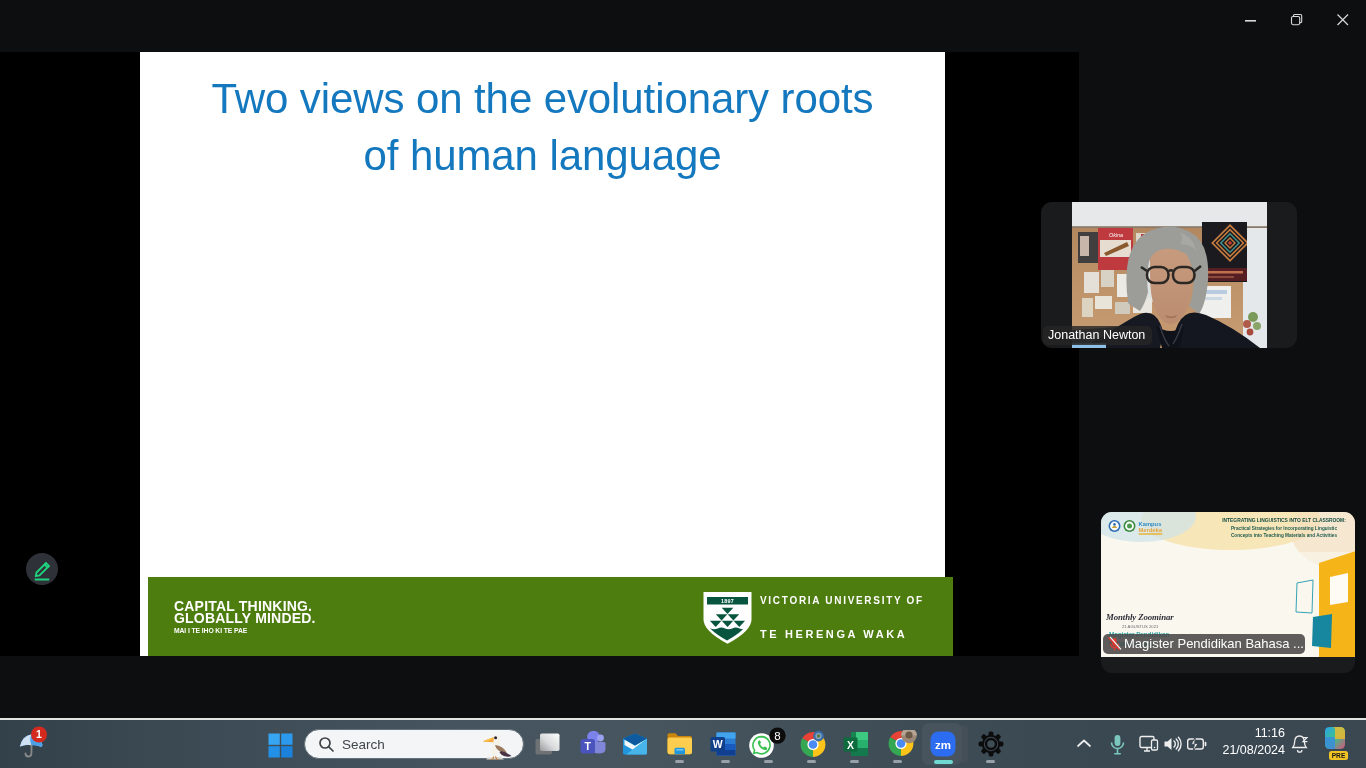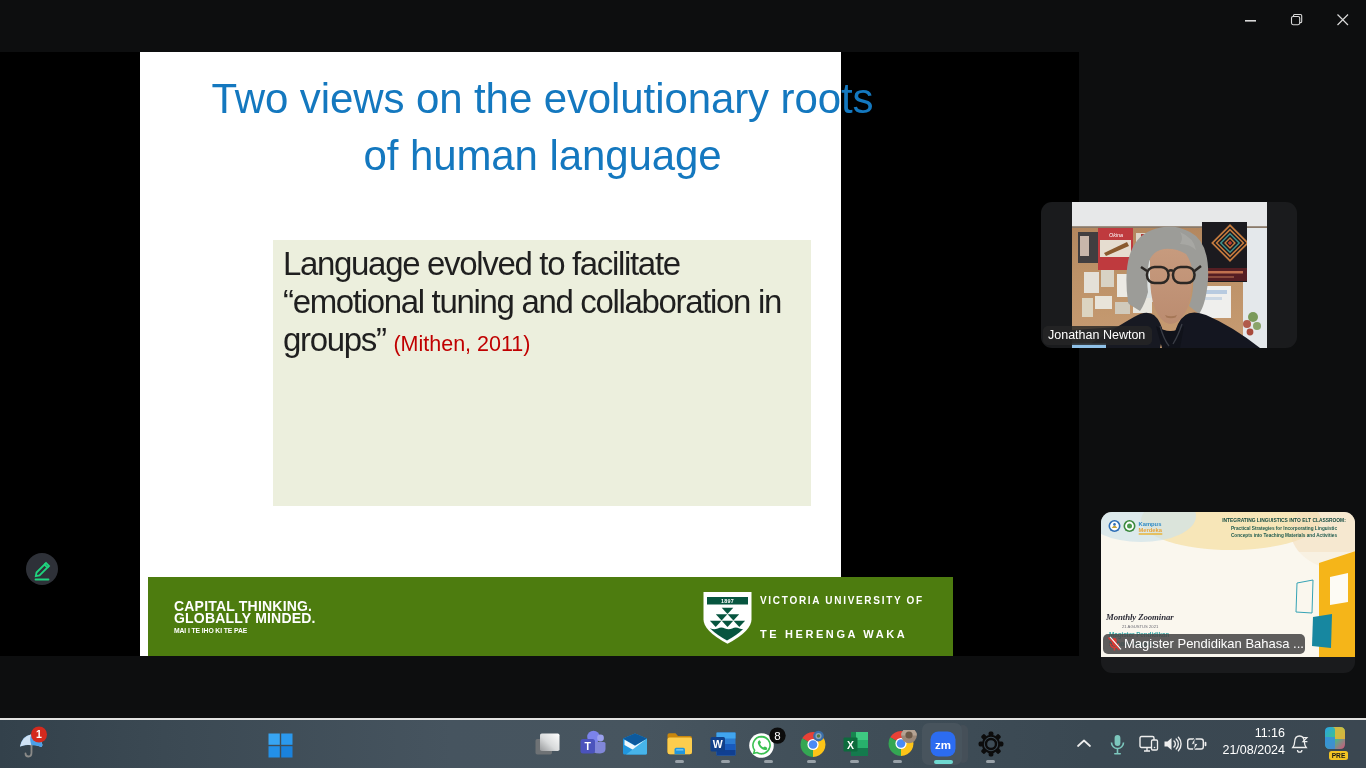--- a/index.html
+++ b/index.html
@@ -5,21 +5,21 @@
   * { margin:0; padding:0; box-sizing:border-box; }
   html,body { width:1366px; height:768px; overflow:hidden; background:#0c0d0e; }
   body { font-family:"Liberation Sans", sans-serif; position:relative; }
   .abs { position:absolute; }
 
   
   #zoombg { left:0; top:0; width:1366px; height:718px; background:#0d0e0f; }
 
   
   #share { left:0; top:52px; width:1079px; height:604px; background:#000; }
-  #slide { left:140px; top:0; width:701px; height:604px; background:#ffffff; }
+  #slide { left:140px; top:0; width:805px; height:604px; background:#ffffff; }
 
   #title { left:0; top:18px; width:805px; text-align:center;
            color:#1478bf; font-size:42px; line-height:57px; letter-spacing:-0.1px; }
 
   #quotebox { left:133px; top:188px; width:538px; height:266px; background:#ecefdd; }
   #quotetext { left:10px; top:4.5px; width:530px; color:#1f1f1f;
                font-size:33px; line-height:38px; letter-spacing:-1.33px; }
   #quotetext .cite { color:#c00000; font-size:21.5px; letter-spacing:0; }
 
   
@@ -61,23 +61,20 @@
 <svg class="abs" style="left:1240px; top:12px;" width="120" height="18" viewBox="0 0 120 18">
   <rect x="5" y="8" width="11" height="1.6" fill="#d9d9d9"></rect>
   <rect x="51.5" y="4.5" width="8.2" height="8.2" rx="1.6" fill="none" stroke="#d9d9d9" stroke-width="1.1"></rect>
   <path d="M 53.5 4.5 L 53.5 3.5 Q 53.5 2.5 54.5 2.5 L 60.5 2.5 Q 61.7 2.5 61.7 3.7 L 61.7 9.5 Q 61.7 10.6 60.7 10.6 L 59.7 10.6" fill="none" stroke="#d9d9d9" stroke-width="1.1"></path>
   <path d="M 97.5 2.5 L 108 13 M 108 2.5 L 97.5 13" stroke="#d9d9d9" stroke-width="1.2"></path>
 </svg>
 
 <div id="share" class="abs">
   <div id="slide" class="abs">
     <div id="title" class="abs">Two views on the evolutionary roots<br>of human language</div>
-    <div id="quotebox" class="abs">
-      <div id="quotetext" class="abs">Language evolved to facilitate<br>“emotional tuning and collaboration in<br>groups” <span class="cite">(Mithen, 2011)</span></div>
-    </div>
     <div id="banner" class="abs">
       <div class="cap1 abs">CAPITAL THINKING.</div>
       <div class="cap2 abs">GLOBALLY MINDED.</div>
       <div class="cap3 abs">MAI I TE IHO KI TE PAE</div>
       <svg class="abs" style="left:554px; top:14px;" width="50" height="54" viewBox="0 0 50 54">
         <defs>
             <clipPath id="sh">
               <path d="M3.5 3.5 H46.5 V28 Q46.5 37.5 25 49.5 Q3.5 37.5 3.5 28 Z"></path>
             </clipPath>
           </defs>
@@ -254,20 +251,37 @@
     <text x="25" y="18.1" font-size="10.5" fill="#fff" text-anchor="middle" font-weight="bold">1</text>
   </svg>
 
   <svg class="ticon" style="left:268px; top:13px;" width="25" height="25" viewBox="0 0 25 25">
     <rect x="0.5" y="0.5" width="11.3" height="11.3" fill="#38a5f3"></rect>
     <rect x="13.2" y="0.5" width="11.3" height="11.3" fill="#2b99ee"></rect>
     <rect x="0.5" y="13.2" width="11.3" height="11.3" fill="#2390e8"></rect>
     <rect x="13.2" y="13.2" width="11.3" height="11.3" fill="#1a82dd"></rect>
   </svg>
 
+  <div id="searchbox" class="abs">
+    <svg class="abs" style="left:13px; top:6px;" width="17" height="17" viewBox="0 0 17 17">
+      <circle cx="7" cy="7" r="5" fill="none" stroke="#3c4248" stroke-width="1.7"></circle>
+      <path d="M10.8 10.8 L15 15" stroke="#3c4248" stroke-width="1.7" stroke-linecap="round"></path>
+    </svg>
+    <div class="stext">Search</div>
+    <svg class="abs" style="left:176px; top:3px;" width="34" height="27" viewBox="0 0 34 27">
+      <path d="M7 24.5 L20 24 L23 26.5 L5 26.5 Z" fill="#d8d5cc"></path>
+      <path d="M13.5 2.2 Q18 1.4 19.3 5 Q20.5 8.5 18.5 11.5 Q15.5 15 16.5 18.5 Q17 21 15 23.5 L11.5 23.5 Q9.5 18 11.5 12 Q13 8 12 5 Q12.2 3 13.5 2.2 Z" fill="#f5f2ea"></path>
+      <path d="M12.8 4.2 L2.8 7.8 Q1.8 8.3 3 8.8 L12.5 9.2 Z" fill="#f2a93c"></path>
+      <path d="M12.8 4.2 L2.8 7.8 Q5 8.6 8 7.6 Z" fill="#ffc44e"></path>
+      <circle cx="14.6" cy="4.8" r="1.5" fill="#2a2430"></circle>
+      <path d="M14 12 Q20 12.5 23.5 16.5 Q26 19 25.5 21 Q21 20.5 17.5 17.5 Q14.5 15 14 12 Z" fill="#9a7a5e"></path>
+      <path d="M20 18 Q26 19.5 30.5 23 Q27 24.5 23 23 Q20 21.8 18.5 19.5 Z" fill="#4a3344"></path>
+      <path d="M12.5 23.5 L12 26 M14.5 23.5 L15.5 26 M12 26 L10 26.5 M15.5 26 L17.5 26.5" stroke="#c07a3c" stroke-width="1.1" fill="none"></path>
+    </svg>
+  </div>
 
   <svg class="ticon" style="left:534px; top:11px;" width="28" height="26" viewBox="0 0 28 26">
     <defs>
         <linearGradient id="tvf" x1="1" y1="0" x2="0" y2="1">
       <stop offset="0" stop-color="#fefefe"></stop>
           <stop offset="0.55" stop-color="#d9dbdc"></stop>
           <stop offset="1" stop-color="#97999b"></stop>
         </linearGradient>
       </defs>
     <rect x="1.5" y="8" width="16.5" height="15.5" rx="1.8" fill="#6e7275"></rect>

